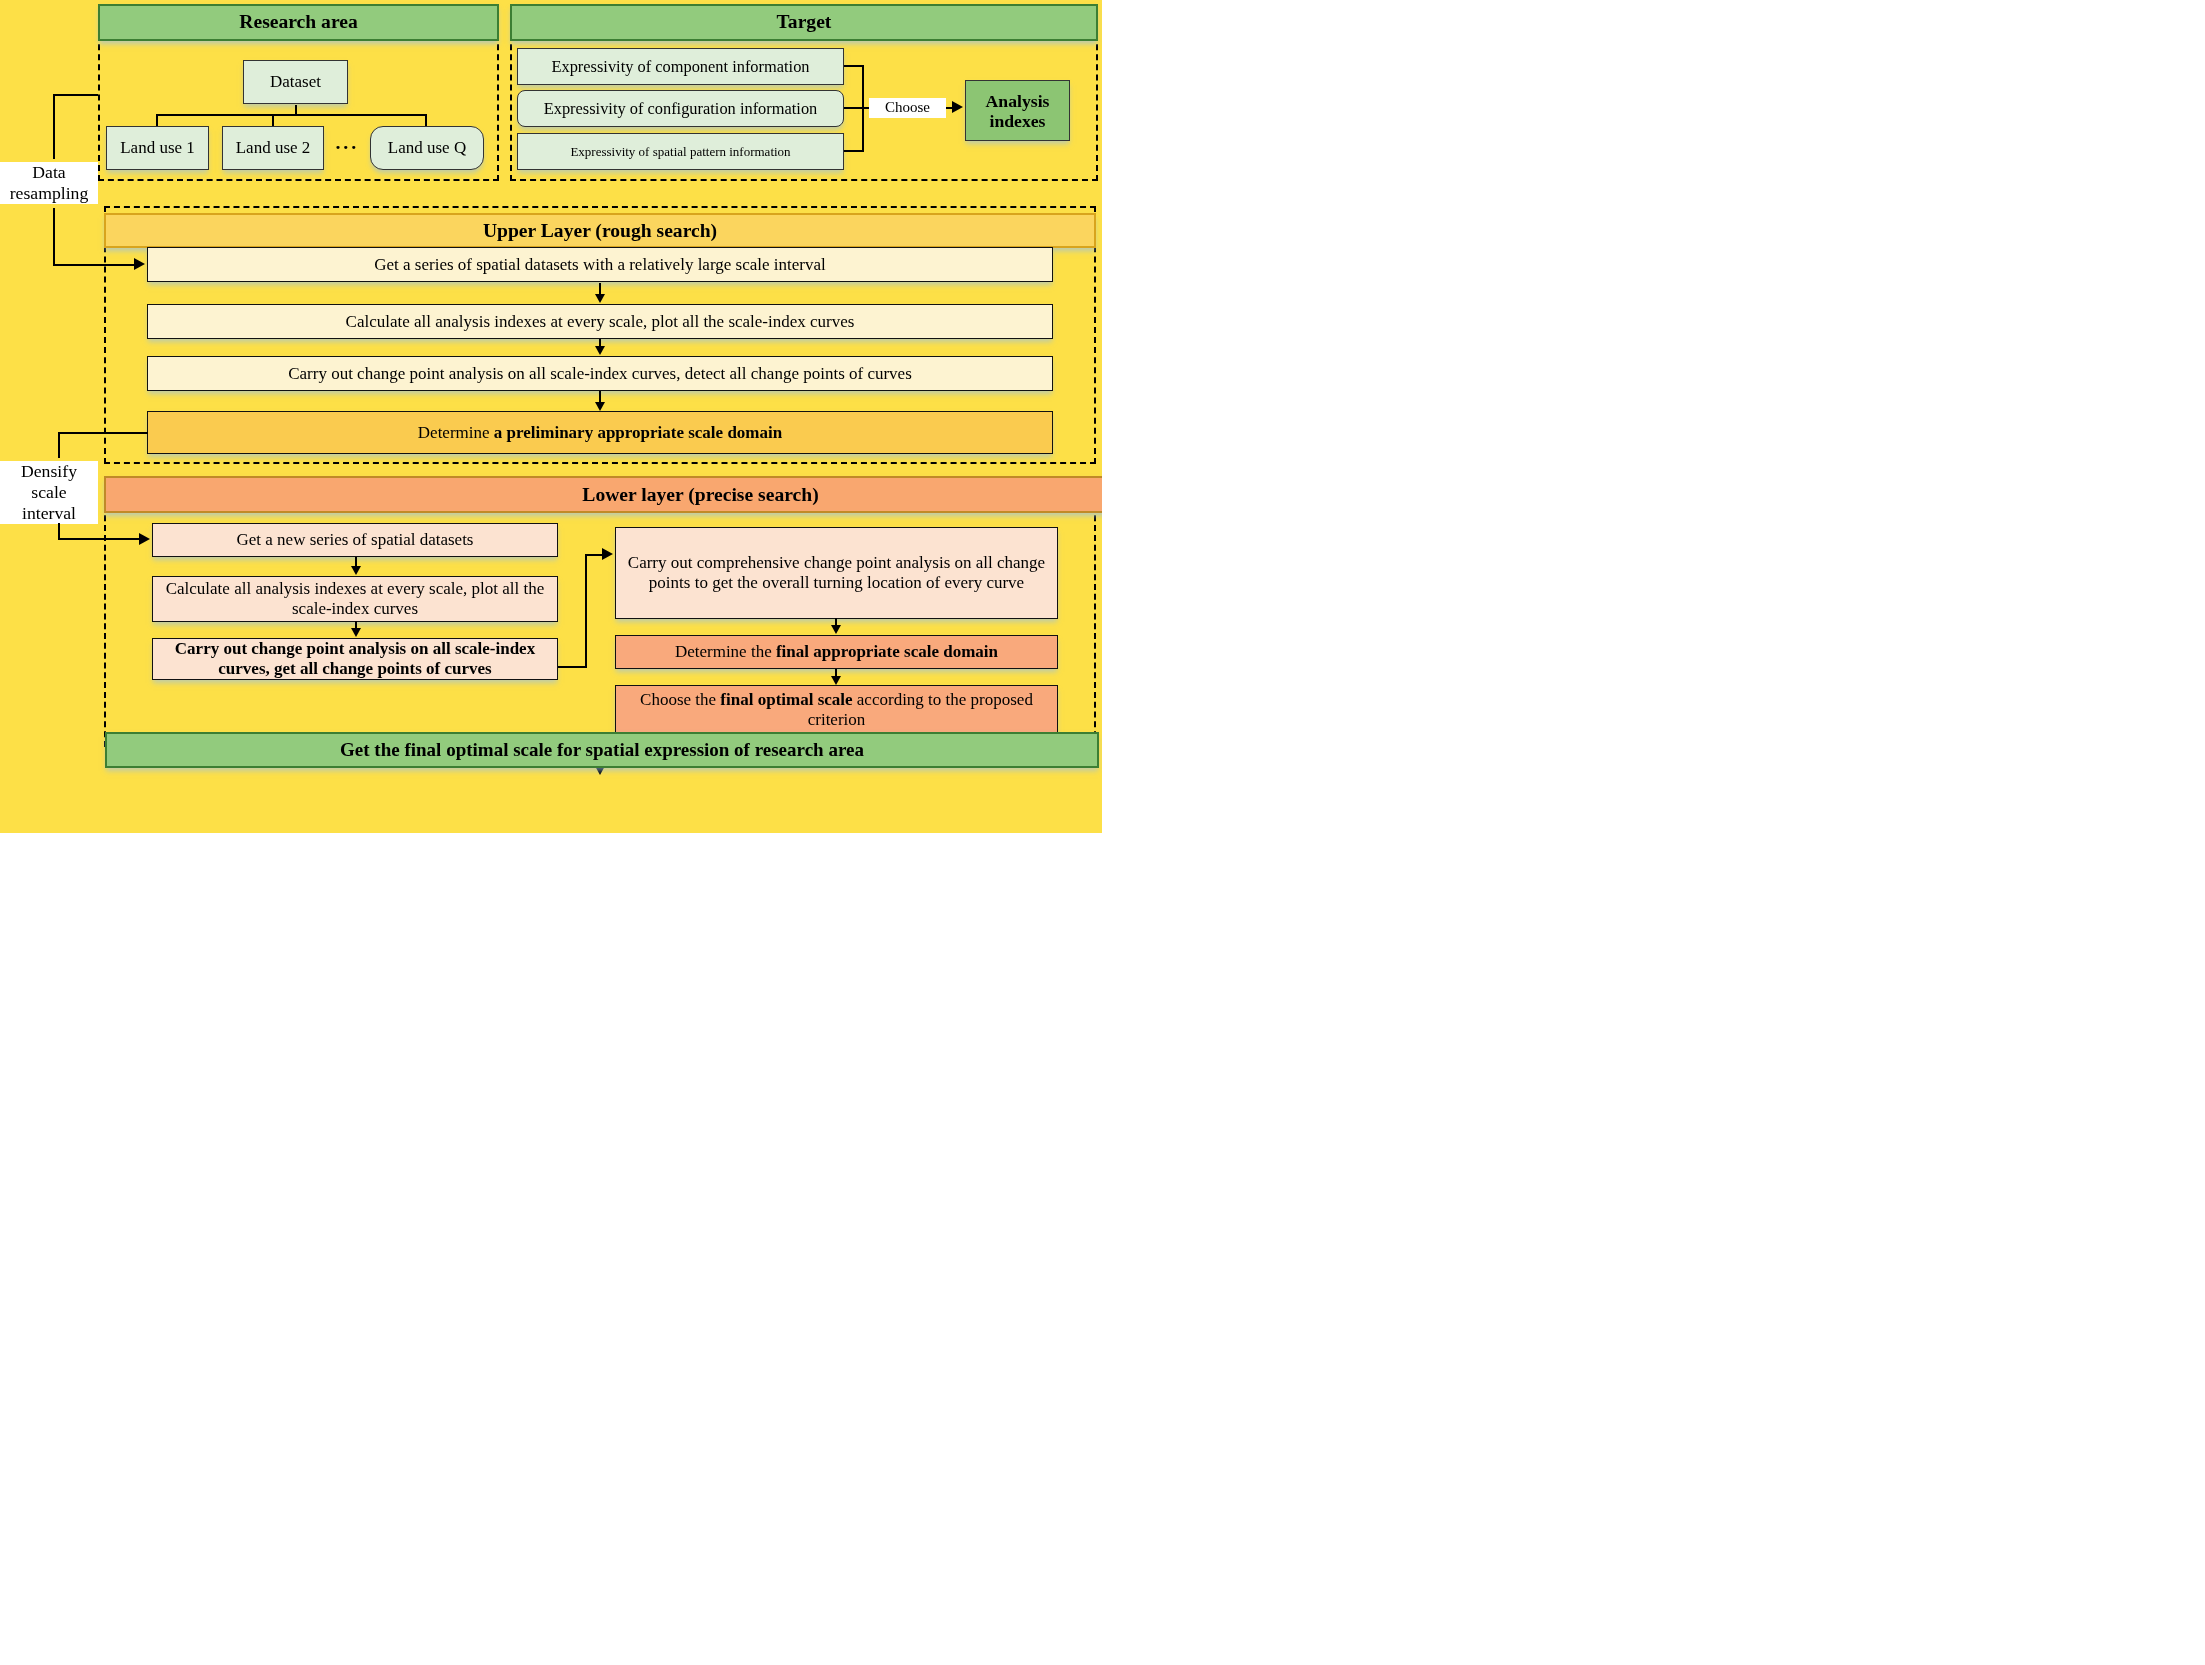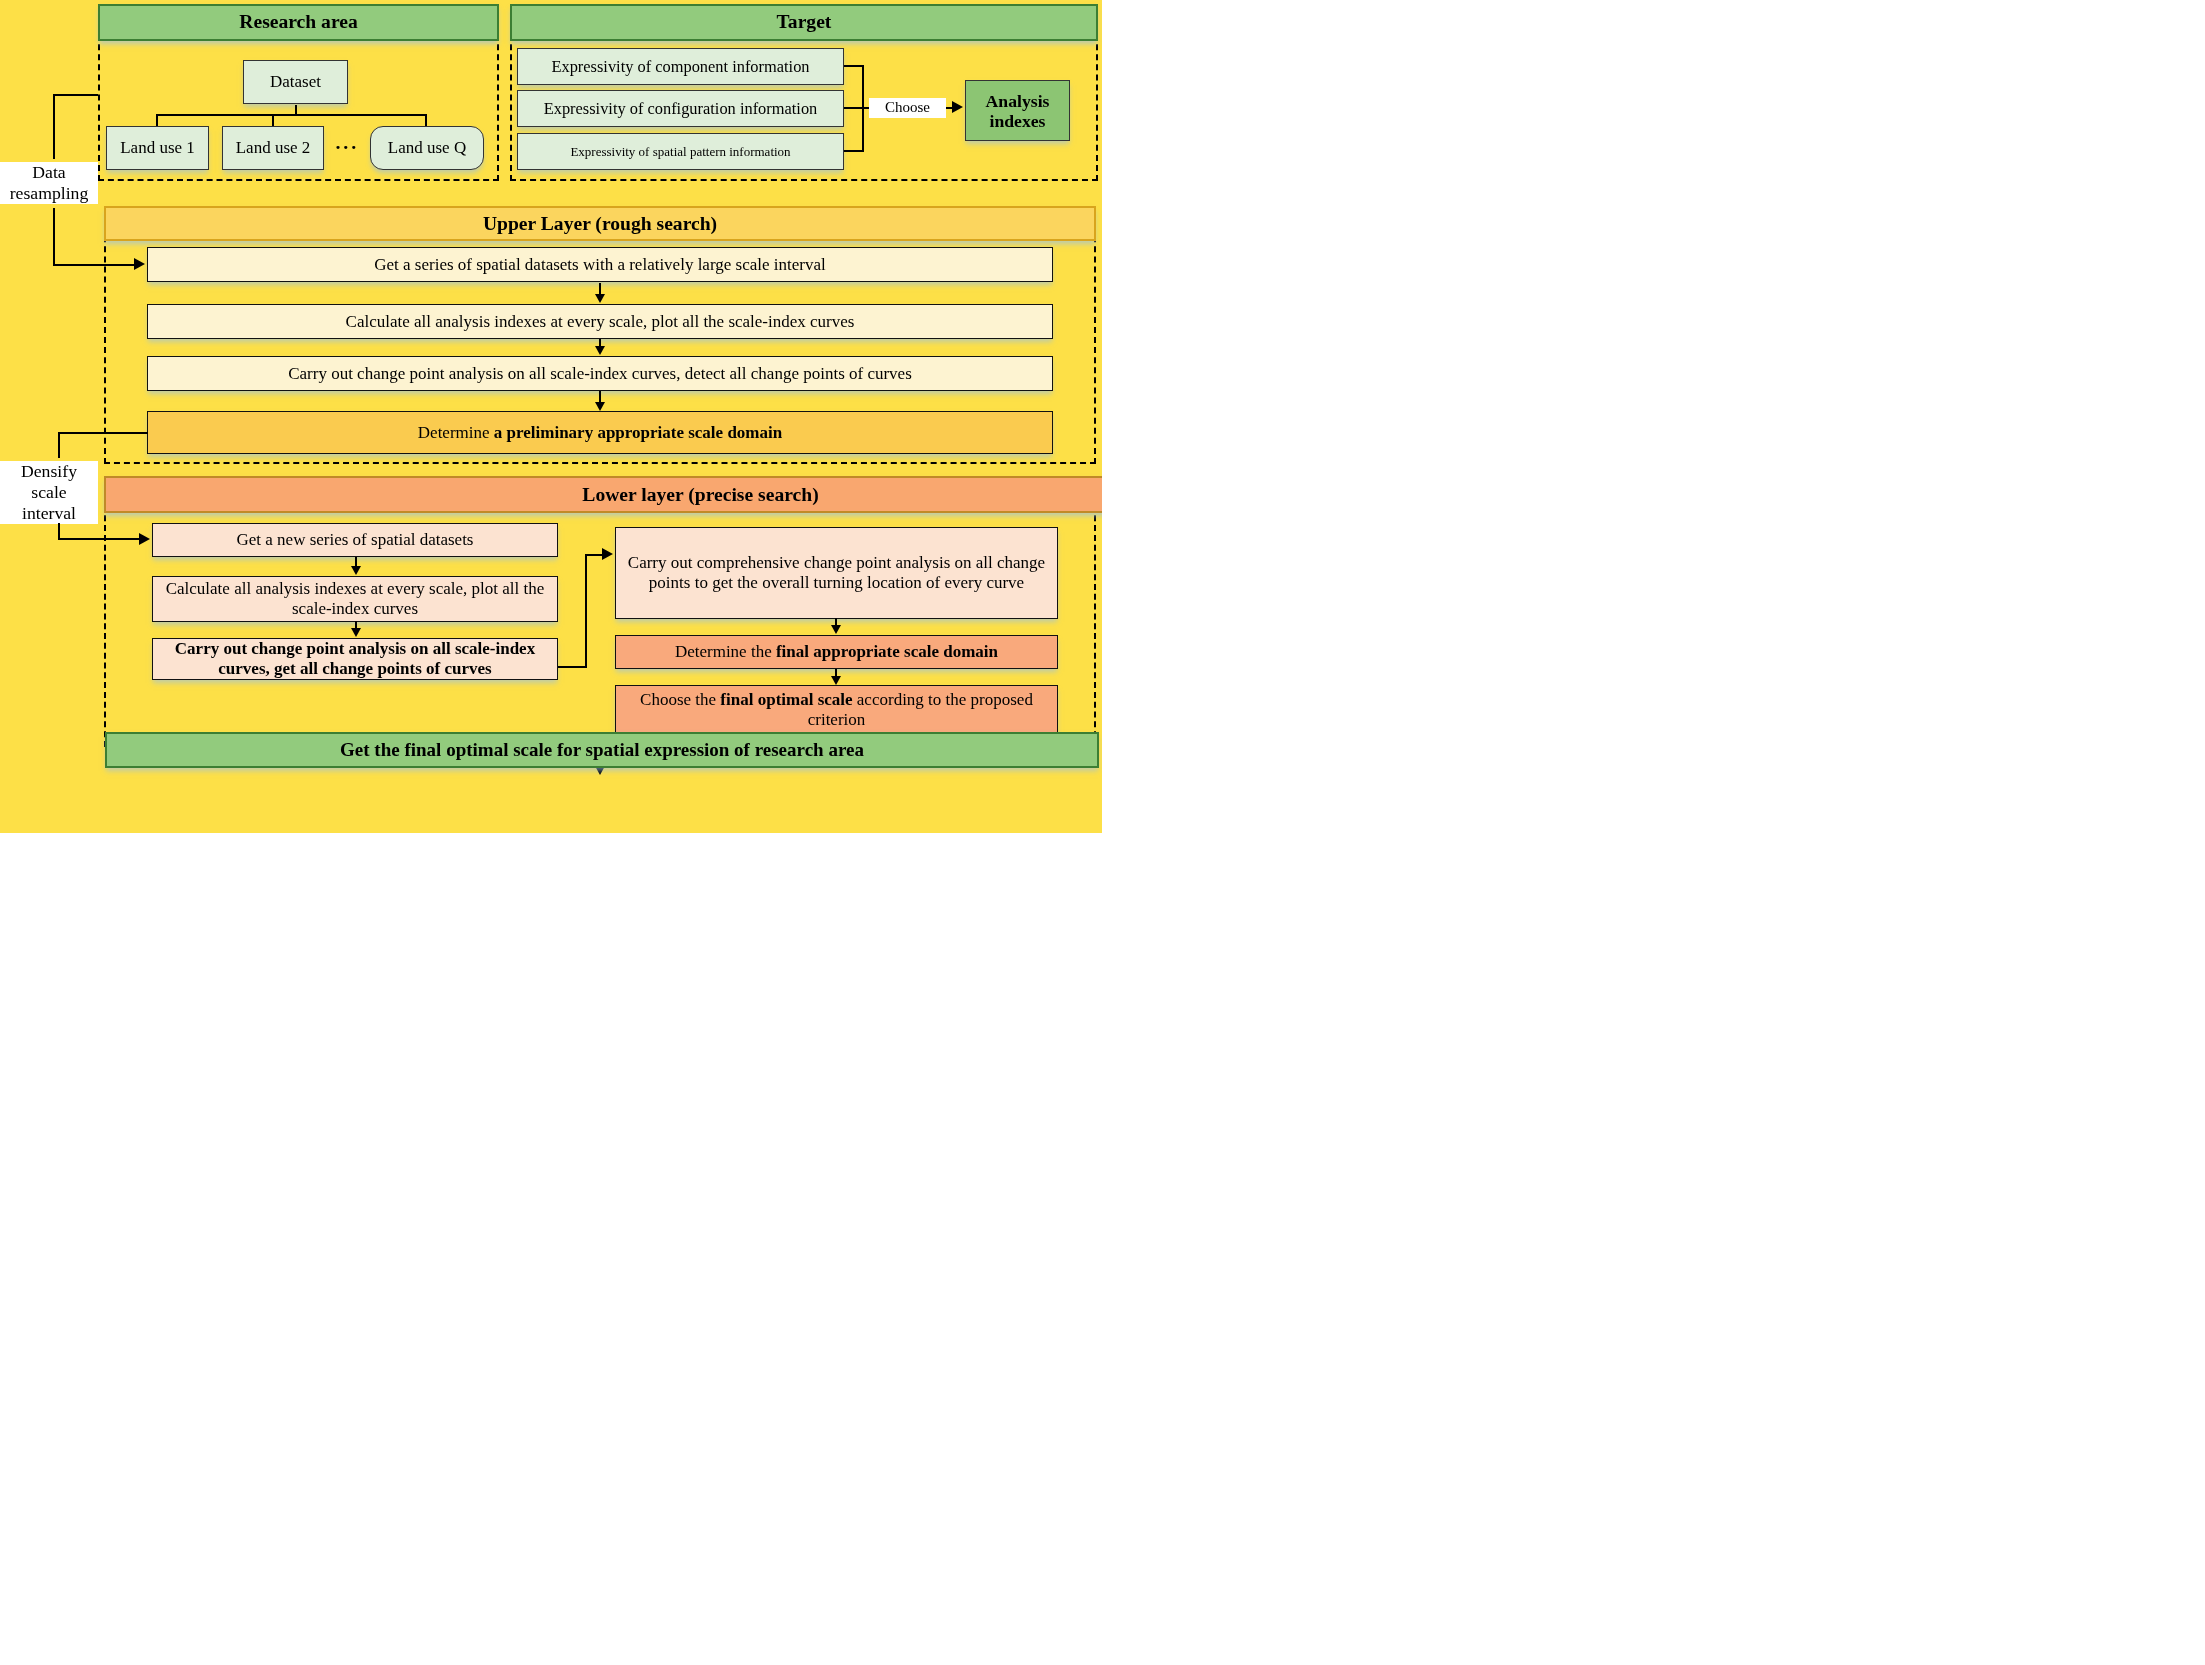--- a/index.html
+++ b/index.html
@@ -13,21 +13,21 @@
     position:relative;width:1102px;height:833px;background:#fde047;overflow:hidden;
     font-family:"Liberation Serif","DejaVu Serif",serif;color:#000;
   }
   .panel{position:absolute;border:2px dashed #000;box-sizing:border-box;background:transparent;}
   .hdr{
     position:absolute;box-sizing:border-box;display:flex;align-items:center;justify-content:center;
     font-weight:bold;font-size:19.6px;text-align:center;
     box-shadow:0 3.9px 5.2px -1.3px rgba(150,190,230,.65);
   }
   .hdr.green{background:var(--green-header);border:2px solid var(--green-border);}
-  .hdr.gold{background:var(--gold-header);border:2px solid var(--gold-border);}
+  .hdr.gold{background:var(--gold-header);border:2px solid var(--gold-border);margin-top:7px;}
   .hdr.orange{background:var(--orange-header);border:2px solid var(--orange-border);}
   .box{
     position:absolute;box-sizing:border-box;display:flex;align-items:center;justify-content:center;
     text-align:center;font-size:17px;line-height:20px;padding:2.6px 6.5px;
     box-shadow:0 3.9px 5.2px -1.3px rgba(150,190,230,.6);
   }
   .lightgreen{background:var(--light-green);border:1px solid #333;}
   .lightyellow{background:var(--light-yellow);border:1.3px solid #111;}
   .goldrow{background:var(--gold-row);border:1.3px solid #111;}
   .peach{background:var(--peach);border:1.3px solid #111;}
@@ -78,21 +78,21 @@
   </div>
 
   <div class="panel" style="left:510px;top:3.9px;width:588px;height:177px;"></div>
   <div class="hdr green" style="left:510px;top:3.9px;width:588px;height:37px;">
     <span>Target</span>
   </div>
 
   <div class="box lightgreen" style="left:517px;top:48px;width:327px;height:37px;font-size:16.4px;">
     <span>Expressivity of component information</span>
   </div>
-  <div class="box lightgreen" style="left:517px;top:90px;width:327px;height:37px;font-size:16.4px;">
+  <div class="box lightgreen" style="left:517px;top:90px;width:327px;height:37px;font-size:16.4px;border-radius:8px;">
     <span>Expressivity of configuration information</span>
   </div>
   <div class="box lightgreen" style="left:517px;top:133px;width:327px;height:37px;font-size:13px;">
     <span>Expressivity of spatial pattern information</span>
   </div>
 
   <div class="ln" style="left:844px;top:65px;width:19.6px;height:2px;"></div>
   <div class="ln" style="left:844px;top:107px;width:19.6px;height:2px;"></div>
   <div class="ln" style="left:844px;top:150px;width:19.6px;height:2px;"></div>
   <div class="ln" style="left:862px;top:65px;width:2px;height:87px;"></div>

